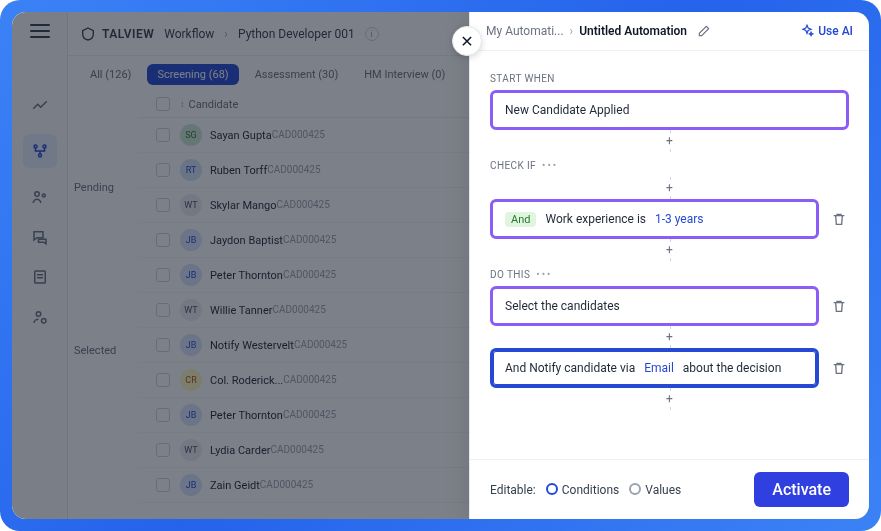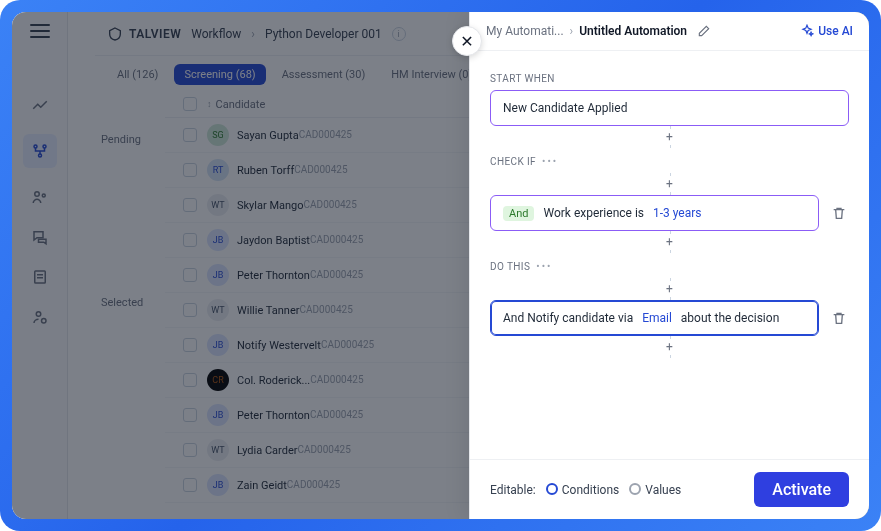--- a/index.html
+++ b/index.html
@@ -16,21 +16,20 @@
     background: #fff;
     border-radius: 14px;
     position: relative;
     overflow: hidden;
     display: flex;
   }
   
   .left {
     position: absolute; inset: 0;
     display: flex;
-    gap: 27px;
   }
   .rail {
     width: 56px;
     background: #fafbfc;
     border-right: 1px solid #e5e7eb;
     display: flex; flex-direction: column; align-items: center;
     padding-top: 12px; gap: 18px;
   }
   .menu-ico { width: 20px; height: 14px; display:flex; flex-direction:column; justify-content:space-between;}
   .menu-ico span{height:2px;background:#374151;border-radius:1px;}
@@ -86,21 +85,21 @@
     box-shadow:0 2px 6px rgba(0,0,0,0.15); cursor:pointer;
   }
   .phead{display:flex;align-items:center;justify-content:space-between;padding:12px 16px;border-bottom:1px solid #eef0f3;font-size:12px;}
   .pcrumb{display:flex;align-items:center;gap:6px;color:#6b7280;}
   .pcrumb .cur{color:#111827;font-weight:600;}
   .editico{color:#6b7280;margin-left:4px;}
   .useai{display:flex;align-items:center;gap:4px;color:#2549d4;font-weight:500;cursor:pointer;}
   .pbody{flex:1;overflow:auto;padding:14px 20px 0;}
   .seclabel{font-size:10px;letter-spacing:0.4px;color:#6b7280;margin:8px 0 6px;display:flex;align-items:center;gap:6px;text-transform:uppercase;}
   .dots{color:#9ca3af;letter-spacing:2px;}
-  .card{border:1px solid #8b5cf6;border-radius:6px;padding:10px 12px;font-size:12px;color:#1f2937;position:relative;}
+  .card{border:3px solid #8b5cf6;border-radius:6px;padding:10px 12px;font-size:12px;color:#1f2937;position:relative;}
   .card.sel{border-color:#2549d4;box-shadow:0 0 0 1px #2549d4 inset;}
   .cardrow{display:flex;align-items:center;gap:12px;}
   .blueval{color:#2549d4;}
   .andchip{background:#dff5df;color:#2c7a2c;font-size:11px;padding:1px 6px;border-radius:4px;margin-right:6px;}
   .trash{color:#6b7280;cursor:pointer;flex:none;width:18px;}
   .connector{height:22px;display:flex;align-items:center;justify-content:center;position:relative;}
   .connector::before{content:"";position:absolute;left:50%;top:0;bottom:0;border-left:1px dashed #cbd5e1;}
   .plus{position:relative;z-index:1;width:14px;height:14px;display:flex;align-items:center;justify-content:center;color:#6b7280;background:#fff;font-size:12px;border-radius:50%;}
   .pfoot{display:flex;align-items:center;justify-content:space-between;padding:12px 20px;border-top:1px solid #eef0f3;font-size:12px;margin-top:36px;}
   .editable{display:flex;align-items:center;gap:10px;color:#374151;}
@@ -183,21 +182,21 @@
         <div class="tabs" id="tabs">
             <div class="tab">All (126)</div>
             <div class="tab active">Screening (68)</div>
             <div class="tab">Assessment (30)</div>
             <div class="tab">HM Interview (0)</div>
             <div class="tab">Technical Interview (0)</div>
           </div>
 
         <div class="content">
           <div class="stagecol">
-            <span style="margin-top:32px;">Pending</span>
+            <span style="margin-top:80px;">Pending</span>
             <span>Selected</span>
           </div>
           <div class="tablewrap">
             <div class="thead">
               <div class="th-cb">
                   <div class="cb"></div>
                 </div>
               <div class="th-cand">
                   <span style="color:#9ca3af;font-size:9px;">↕</span>
                   <span>Candidate</span>
@@ -352,21 +351,21 @@
                     </svg>
                   </div>
                   <div class="score">71</div>
                   <div class="viewlnk"><a>View</a></div>
                 </div>
                 <div class="row">
                   <div class="cb-wrap">
                     <div class="cb"></div>
                   </div>
                   <div class="cand">
-                    <div class="avatar" style="background:#000000;color:#b45309;">CR</div>
+                    <div class="avatar" style="background:#fef9c3;color:#b45309;">CR</div>
                     <div class="candtxt">
                       <span class="candname">Col. Roderick...</span>
                       <span class="candid">CAD000425</span>
                     </div>
                   </div>
                   <div class="docico">
                     <svg width="12" height="14" viewBox="0 0 24 24" fill="none" stroke="currentColor" stroke-width="2">
                       <path d="M7 3h8l4 4v14H7z"></path>
                       <path d="M15 3v4h4"></path>
                     </svg>
@@ -494,20 +493,28 @@
           </span>
         </div>
         <div class="connector">
             <div class="plus">+</div>
           </div>
 
         <div class="seclabel">
             <span>Do This</span>
             <span class="dots">•••</span>
           </div>
+        <div class="cardrow">
+          <div class="card" style="flex:1;"><span>Select the candidates</span></div>
+          <span class="trash">
+            <svg width="16" height="16" viewBox="0 0 24 24" fill="none" stroke="currentColor" stroke-width="2">
+                <path d="M4 7h16M9 7V5h6v2M7 7l1 13h8l1-13"></path>
+              </svg>
+          </span>
+        </div>
         <div class="connector">
             <div class="plus">+</div>
           </div>
         <div class="cardrow">
           <div class="card sel" style="flex:1;">
             <span>And Notify candidate via</span>
             <span>&nbsp;</span>
             <span class="blueval">Email</span>
             <span>&nbsp;</span>
             <span>about the decision</span>

